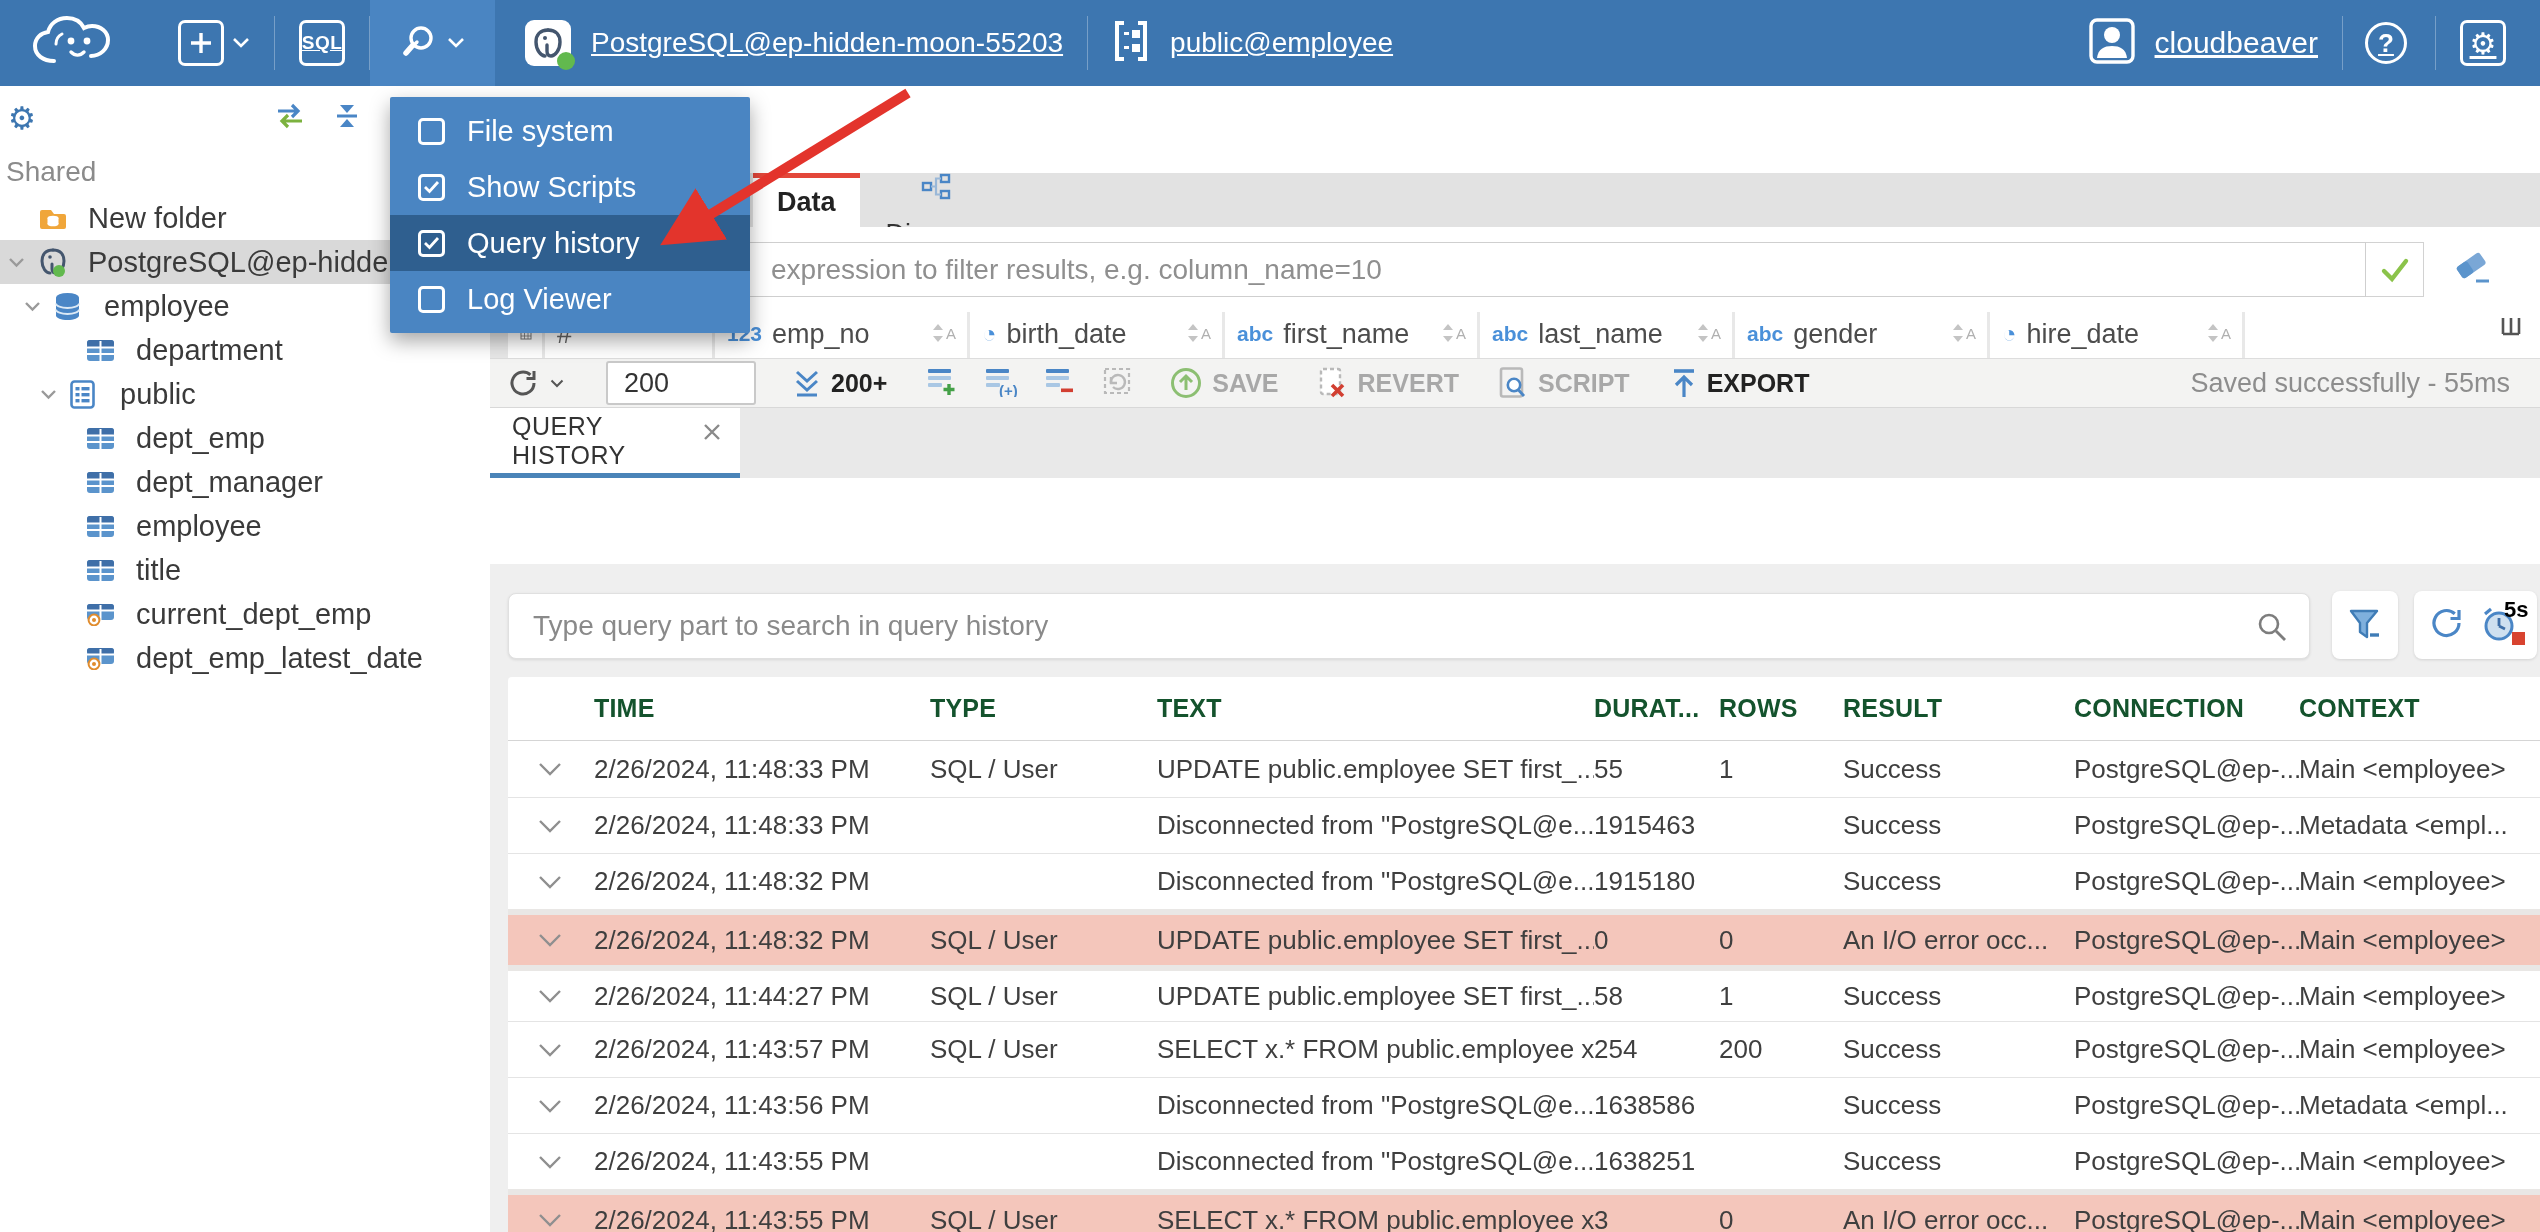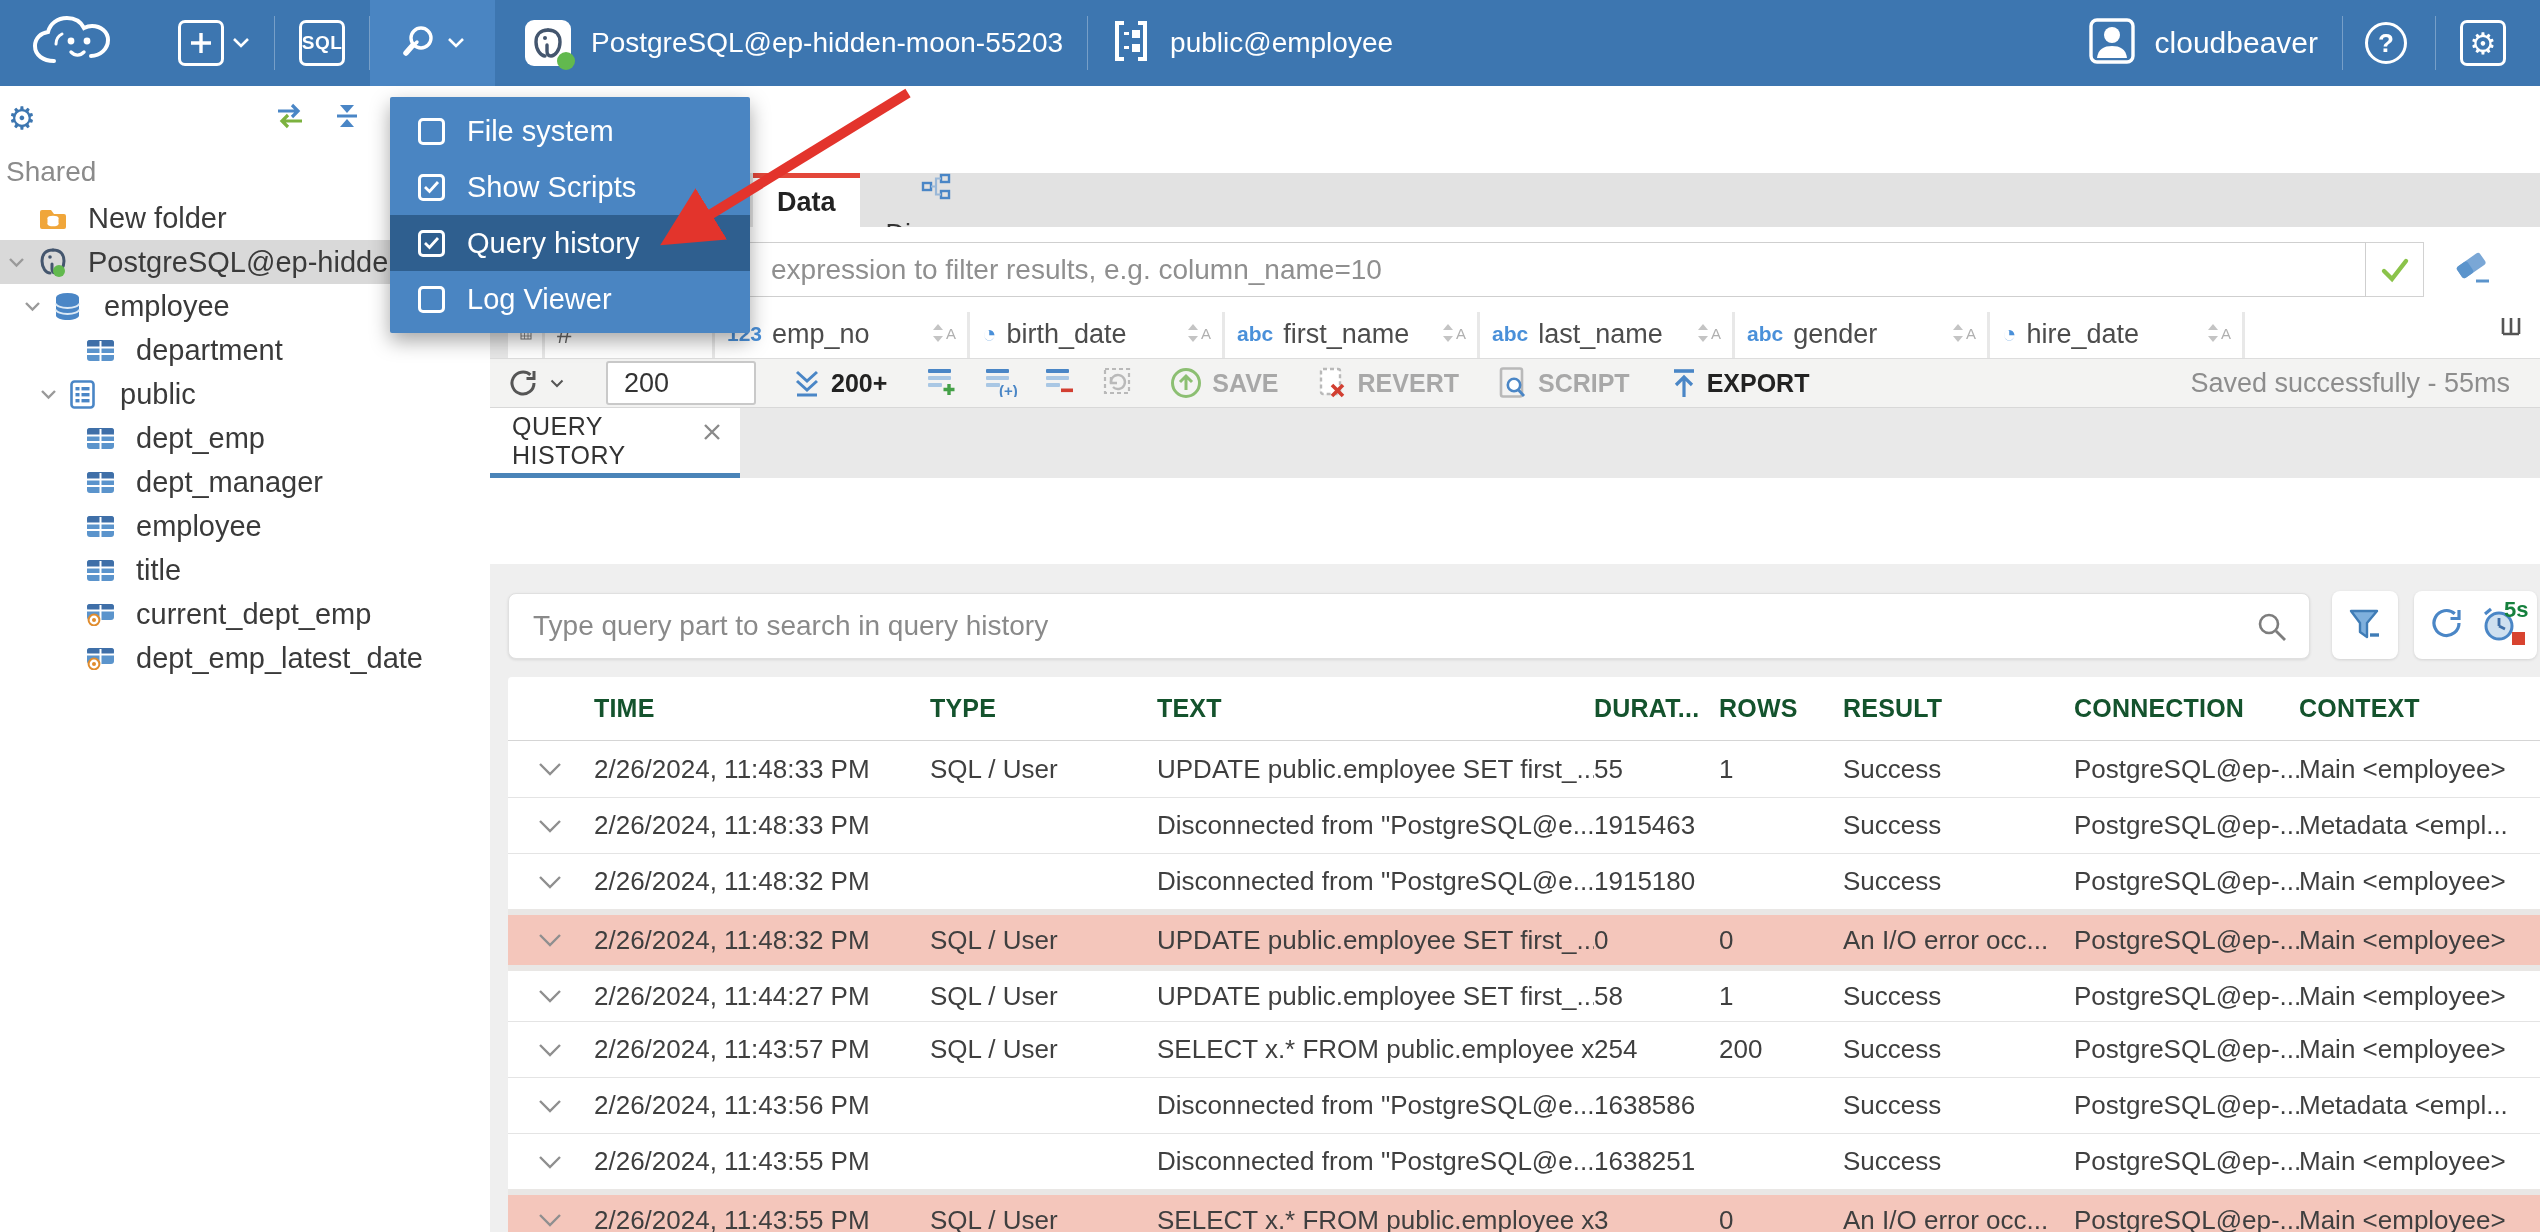--- a/index.html
+++ b/index.html
@@ -1,21 +1,21 @@
 <!DOCTYPE html>
 <html><head>
 <meta charset="utf-8">
 <style>
   * { box-sizing: border-box; margin: 0; padding: 0; }
   html,body { margin:0; }
   body { font-family: "Liberation Sans","DejaVu Sans",sans-serif; }
   .page { position:relative; width:2540px; height:1232px; overflow:hidden; background:#fff; }
 
   
-  .topbar { position:absolute; left:0; top:0; width:2540px; height:86px; background:#3d76b0; display:flex; align-items:center; color:#fff; }
+  .topbar { position:absolute; left:0; top:0; width:2540px; height:86px; background:#3d76b0; display:flex; align-items:center; color:#fff;text-decoration:underline; }
   .tb-div { width:1px; height:54px; background:rgba(255,255,255,.3); }
   .logo { margin-left:26px; display:flex; align-items:center; }
   .sq-btn { width:46px; height:46px; border:3px solid #fff; border-radius:7px; display:flex; align-items:center; justify-content:center; }
   .sqltxt { font-size:19px; font-weight:bold; letter-spacing:.5px; }
   .chev { margin-left:8px; }
   .tools-btn { height:86px; width:125px; background:#4a85c2; display:flex; align-items:center; justify-content:center; gap:9px; }
   .pgbox { position:relative; width:46px; height:46px; background:#fff; border-radius:9px; display:flex; align-items:center; justify-content:center; }
   .pgbox .dot { position:absolute; right:-4px; bottom:-4px; width:18px; height:18px; border-radius:50%; background:#62b94e; }
   .tb-label { font-size:28px; margin-left:20px; white-space:nowrap; }
   .helpc { width:42px; height:42px; border:3px solid #fff; border-radius:50%; font-size:26px; font-weight:bold; display:flex; align-items:center; justify-content:center; }
@@ -72,21 +72,21 @@
   .qh-tab-label { font-size:25px; color:#333; letter-spacing:.5px; }
   .panel { position:absolute; top:478px; left:0; right:0; bottom:0; background:#efefef; }
   .search-wrap { position:absolute; left:18px; top:29px; width:1802px; height:66px; }
   .search-input { width:100%; height:100%; border:1px solid #e0e0e0; border-radius:8px; box-shadow:0 1px 3px rgba(0,0,0,.10); font-size:28px; padding-left:24px; color:#444; font-family:inherit; }
   .search-input::placeholder { color:#8a8a8a; }
   .search-mag { position:absolute; right:22px; top:18px; }
   .icon-card { position:absolute; top:27px; height:68px; background:#fff; border-radius:8px; box-shadow:0 1px 3px rgba(0,0,0,.12); display:flex; align-items:center; justify-content:center; }
   .card-filter { left:1842px; width:66px; }
   .card-refresh { left:1924px; width:123px; gap:14px; }
   .timerbox { position:relative; width:44px; height:44px; }
-  .timer5s { position:absolute; right:-4px; top:-6px; font-size:22px; font-weight:bold; color:#15803d; }
+  .timer5s { position:absolute; right:-4px; top:-6px; font-size:22px; font-weight:bold; color:#000000; }
   .timer-red { position:absolute; right:0; bottom:2px; width:13px; height:13px; background:#d8432f; }
 
   
   .htable { position:absolute; left:18px; top:113px; right:0; background:#fff; border-radius:4px 0 0 0; }
   .hgrid { display:grid; grid-template-columns:86px 336px 227px 437px 125px 124px 231px 225px 1fr; align-items:center; }
   .hhead { height:64px; border-bottom:1px solid #d5d5d5; }
   .hhead > div { font-size:25px; font-weight:bold; color:#14532d; letter-spacing:.2px; }
   .hrow { height:56px; border-top:1px solid #e4e4e4; }
   .hrow:first-of-type { border-top:none; }
   .hrow.gap { border-top:6px solid #e9e7e5; }

